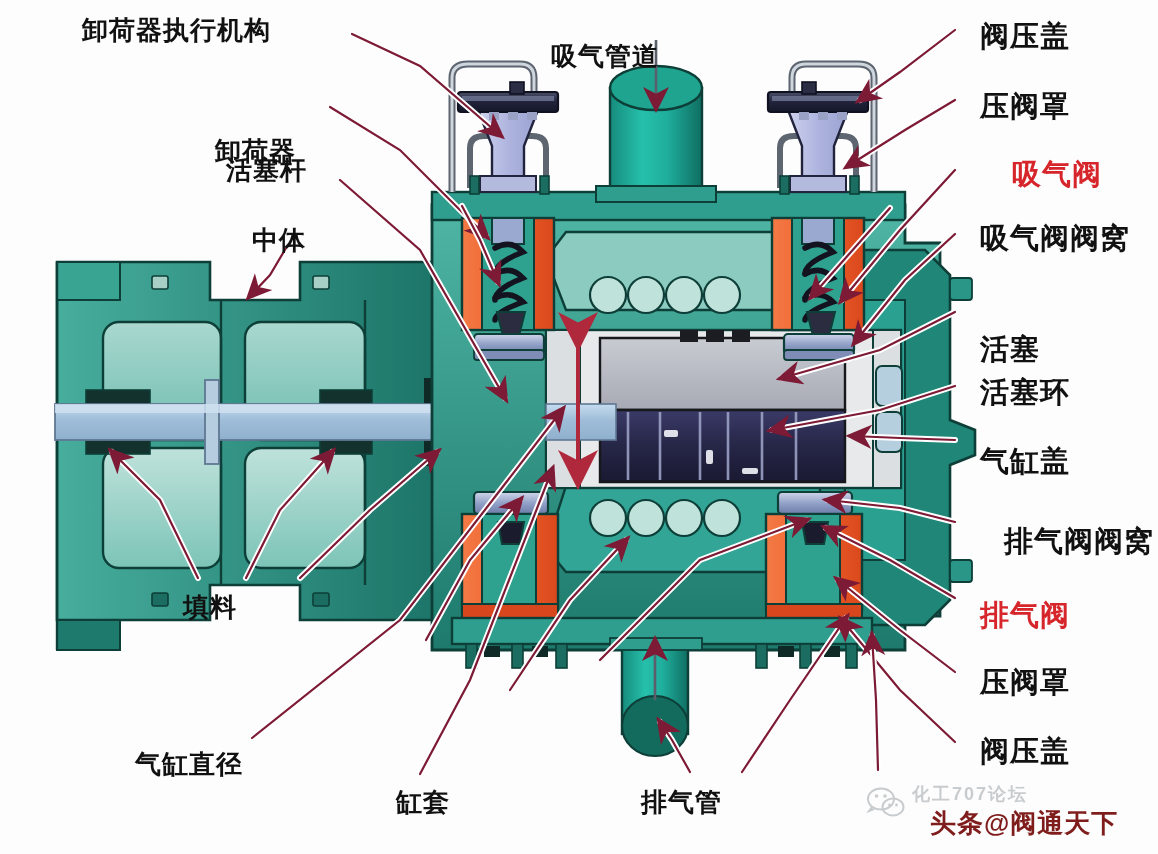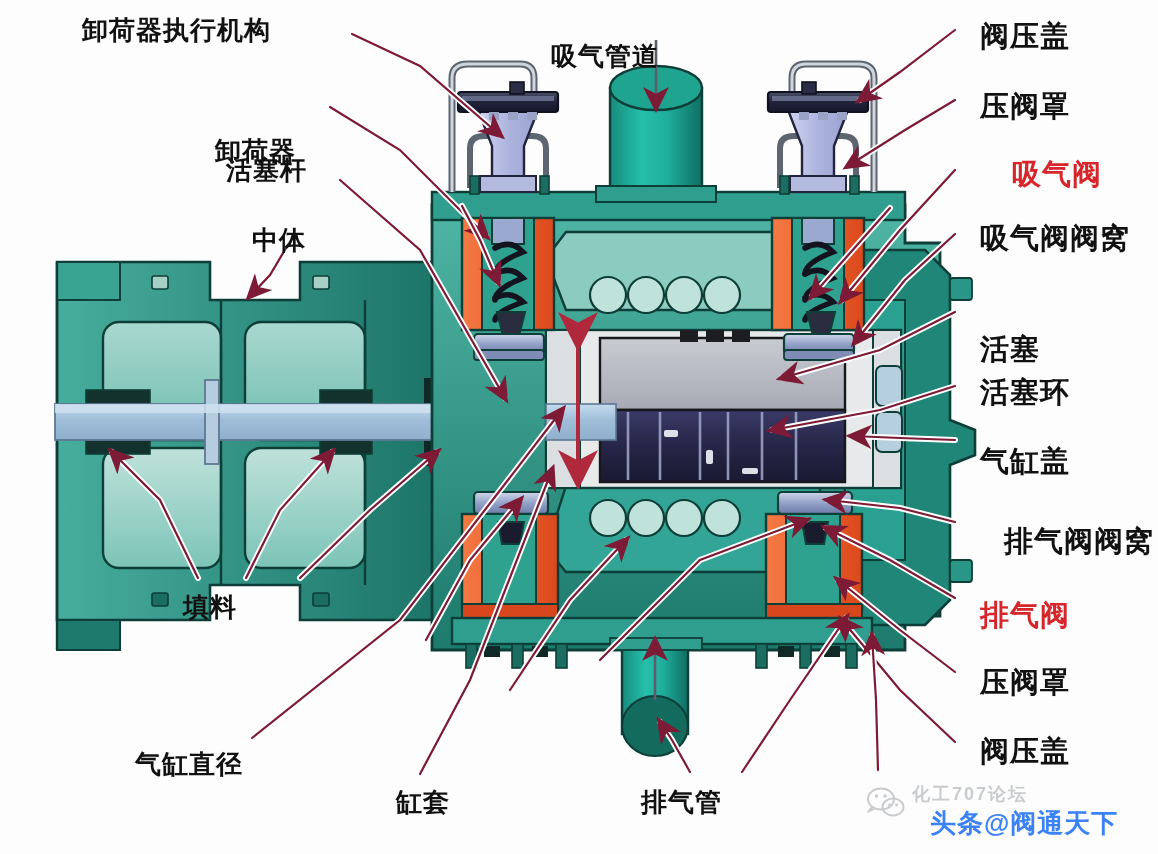--- a/index.html
+++ b/index.html
@@ -18,21 +18,21 @@
   }
   .lbl.sz-big{font-size:26px;}
   .lbl.sz-med{font-size:29px;}
   .lbl.red{color:#d6262b;}
   .lbl.right{text-align:left;}
   .wm{
     position:absolute;white-space:nowrap;font-weight:700;
     font-family:"Liberation Sans","DejaVu Sans",sans-serif;
   }
   .wm-light{color:#c9ccce;font-size:18px;letter-spacing:2px;text-align:right;}
-  .wm-dark{color:#3b82f6;font-size:26px;letter-spacing:1px;}
+  .wm-dark{color:#7f1d1d;font-size:26px;letter-spacing:1px;}
 </style>
 </head>
 <body>
 
 <div id="stage">
 
   <svg class="layer" viewBox="0 0 1158 854">
     <defs>
       <linearGradient id="gTealV" x1="0" y1="0" x2="0" y2="1">
         <stop offset="0" stop-color="#4fb5a4"></stop>

